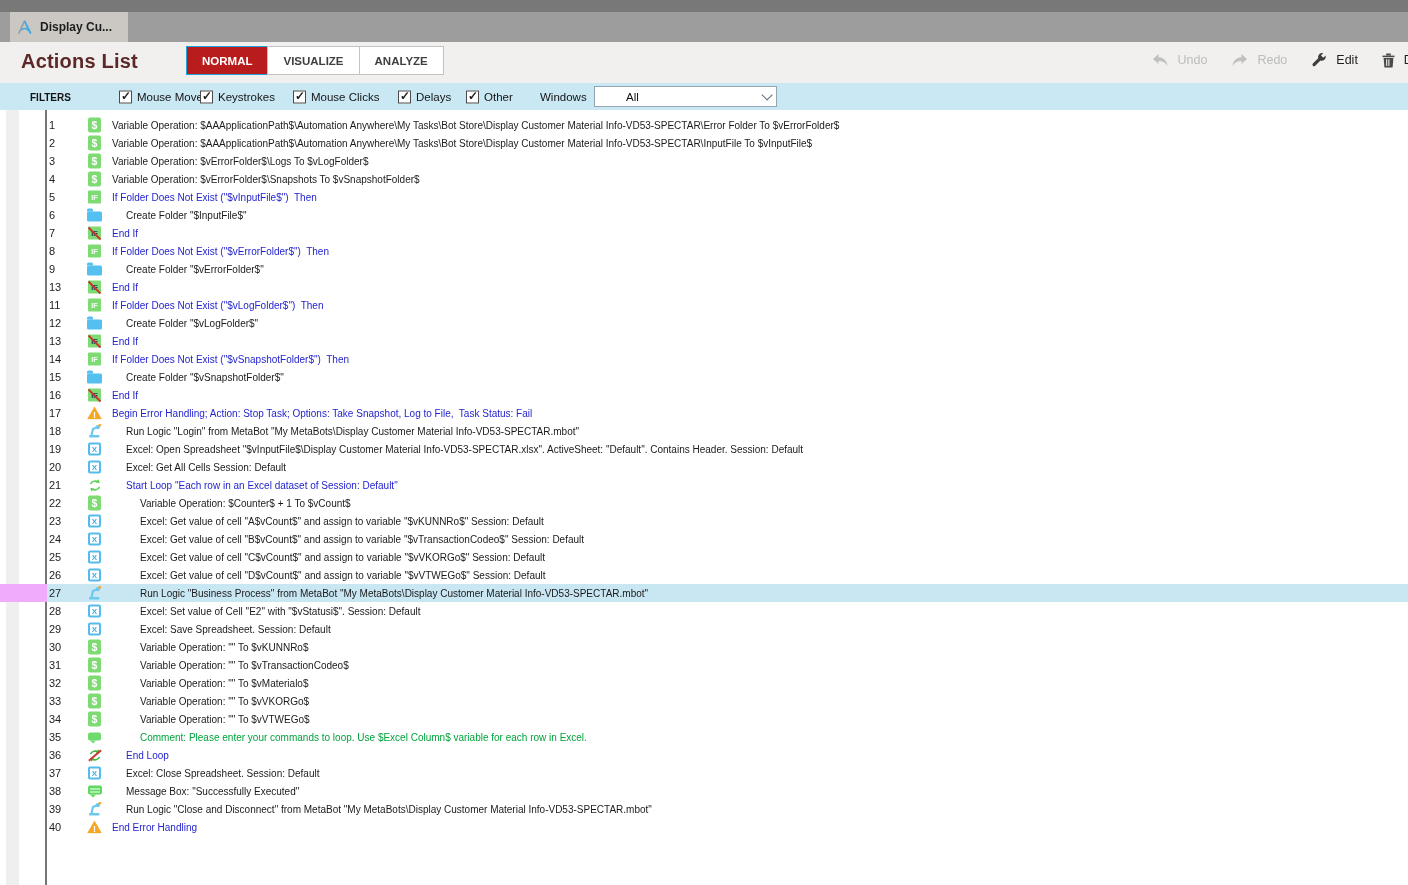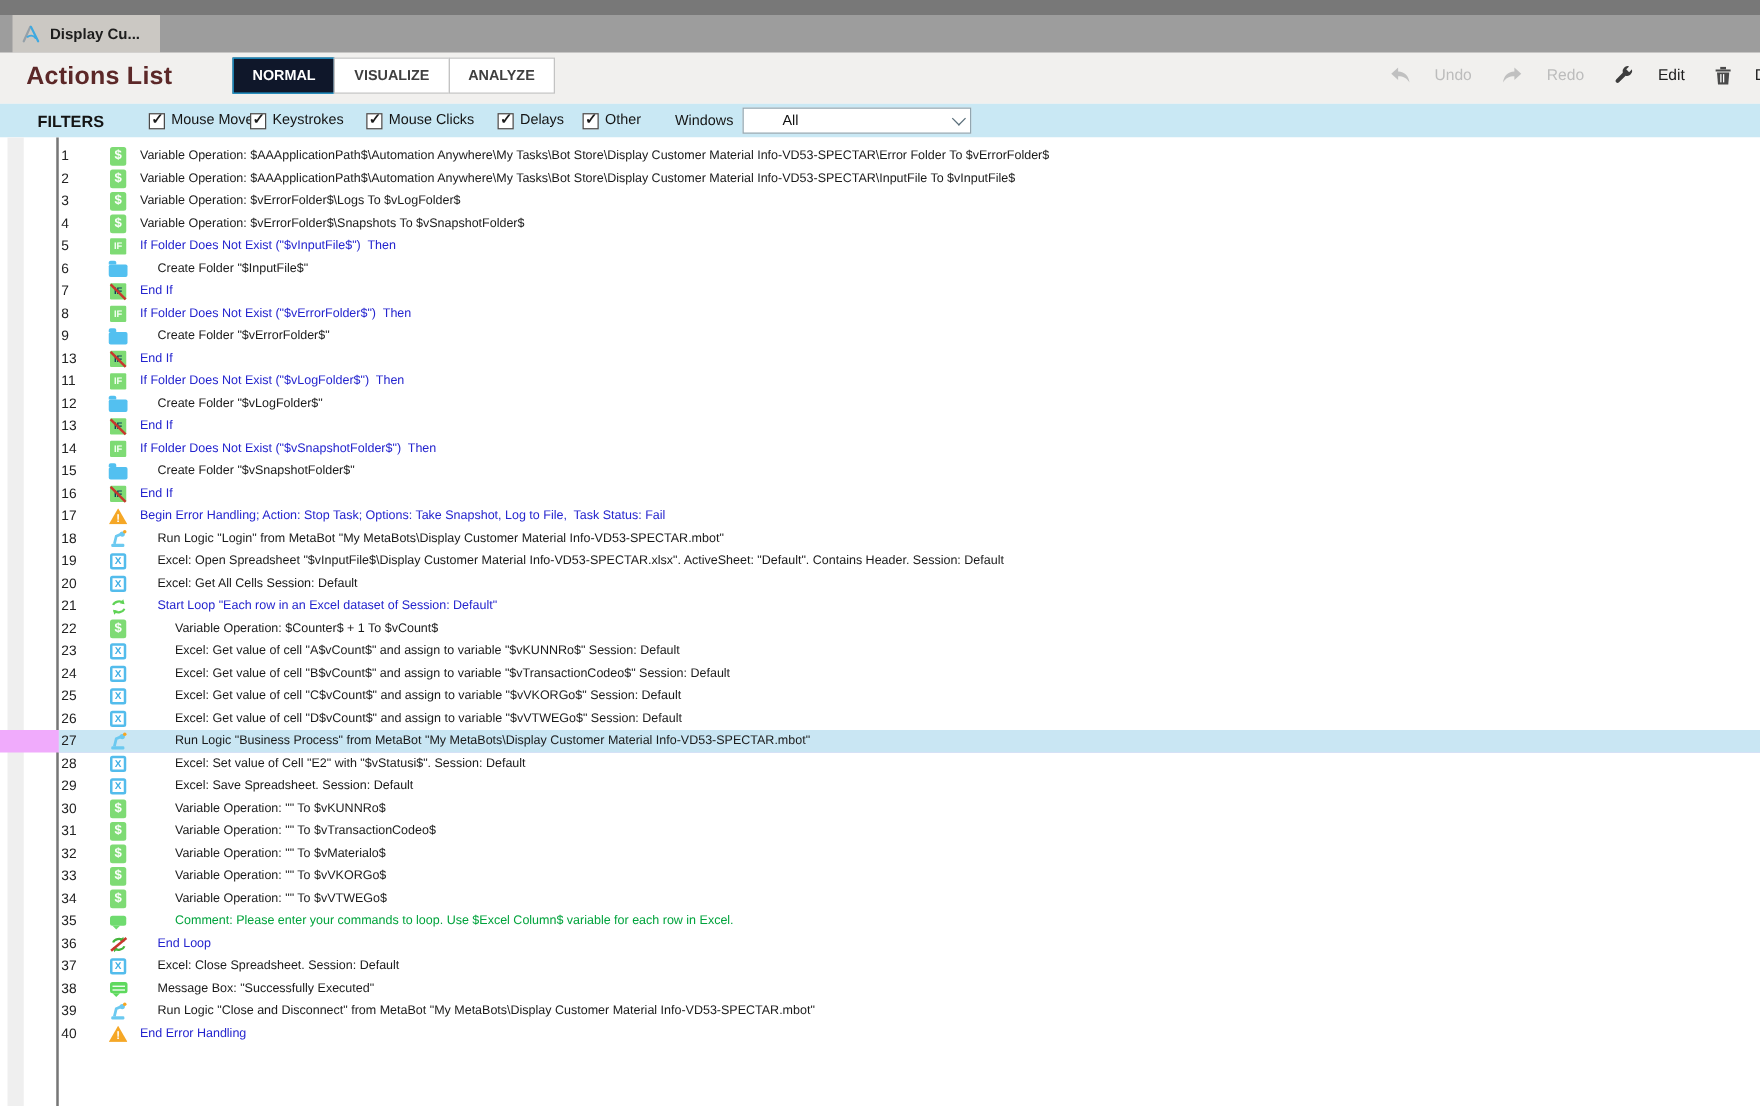--- a/index.html
+++ b/index.html
@@ -13,29 +13,29 @@
   .win-tab     { position:absolute; left:10px; top:0; width:118px; height:30px; background:#cbc8c3;
                  display:flex; align-items:center; gap:6px; padding-left:6px; }
   .win-tab-label { font-size:12px; font-weight:bold; color:#1d1d1d; }
 
   
   .header { position:absolute; left:0; top:42px; width:1408px; height:41px; background:#f1f0ee; }
   .page-title { position:absolute; left:21px; top:8px; font-size:20px; font-weight:bold; color:#5c2828; letter-spacing:0.2px; }
   .mode-tabs { position:absolute; left:186px; top:4px; display:flex; }
   .mode-tab { height:29px; padding:0 15px; display:flex; align-items:center; font-size:11.5px; font-weight:bold;
               background:#ffffff; border:1px solid #c3c3c3; color:#3f3f3f; margin-left:-1px; cursor:default; }
-  .mode-tab.active { background:#0f172a; border-color:#1fa3dc; color:#ffffff; margin-left:0; }
+  .mode-tab.active { background:#b91c1c; border-color:#1fa3dc; color:#ffffff; margin-left:0; }
   .hdr-actions { position:absolute; right:-32px; top:10px; display:flex; align-items:center; gap:24px; }
-  .hact { display:flex; align-items:center; gap:19px; font-size:12.5px; color:#1f1f1f; cursor:default; }
+  .hact { display:flex; align-items:center; gap:9px; font-size:12.5px; color:#1f1f1f; cursor:default; }
   .hact.disabled { color:#bcbcbc; }
 
   
   .filter-bar { position:absolute; left:0; top:83px; width:1408px; height:27px; background:#c9e8f4; }
   .fabs { position:absolute; top:50%; transform:translateY(-50%); display:flex; align-items:center; gap:5px; }
-  .filters-label { font-size:13px; font-weight:bold; color:#141414; }
+  .filters-label { font-size:10px; font-weight:bold; color:#141414; }
   .cb { width:13px; height:13px; background:#ffffff; border:1px solid #4a4a4a; position:relative; }
   .cb:after { content:"\2713"; position:absolute; left:1px; top:-3px; font-size:12px; font-weight:bold; color:#1b1b1b; }
   .cb-label { font-size:11.5px; color:#141414; }
   .win-label { font-size:11.5px; color:#141414; }
   .dropdown { position:absolute; left:594px; top:3px; width:183px; height:21px; background:#ffffff;
               border:1px solid #93a6b0; display:flex; align-items:center; justify-content:space-between; padding:0 7px; }
   .dd-value { font-size:11.5px; color:#111;margin-left:24px; }
   .chev { width:8px; height:8px; border-right:1.6px solid #5a6e7a; border-bottom:1.6px solid #5a6e7a;
           transform:rotate(45deg) translateY(-3px); }
 

